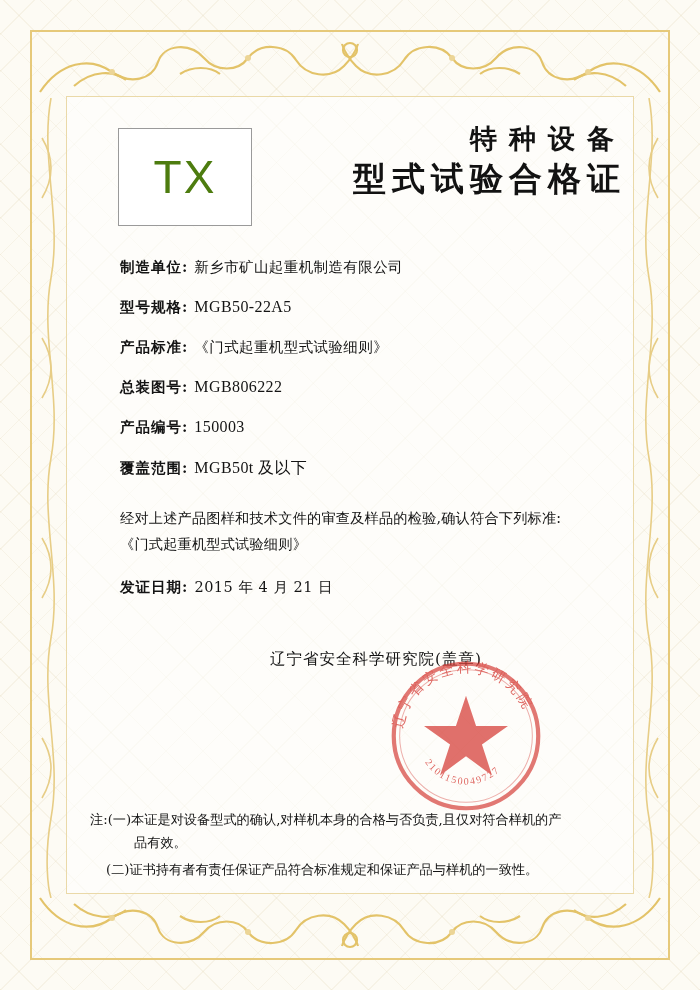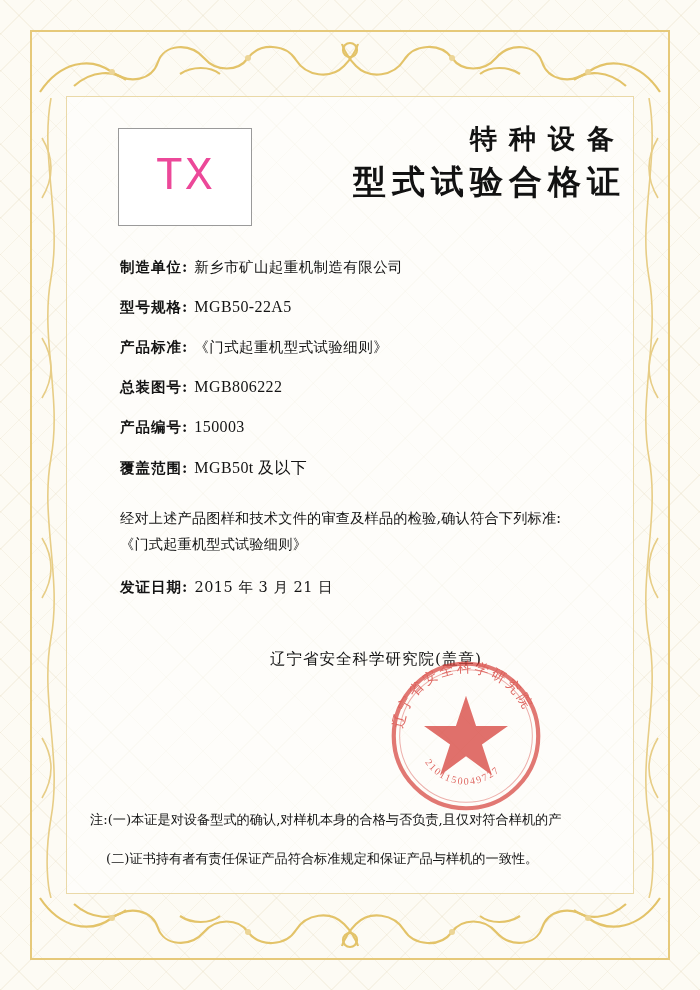--- a/index.html
+++ b/index.html
@@ -68,44 +68,44 @@
     top: 32px;
     width: 132px;
     height: 96px;
     border: 1px solid #9a9a9a;
     background: #fff;
     display: flex;
     align-items: center;
     justify-content: center;
   }
   .tx-box .tx-text {
-    font-family: Liberation Mono, monospace;
+    font-family: Liberation Sans, sans-serif;
     font-size: 46px;
     letter-spacing: 2px;
-    color: #ec4899;
+    color: #4d7c0f;
   }
 
   .title-wrap {
     position: absolute;
     left: 200px;
     top: 26px;
     width: 360px;
     text-align: right;
   }
   .title-1 {
     font-family: "DejaVu Serif", serif;
     font-size: 27px;
     font-weight: bold;
     letter-spacing: 12px;
     color: #121212;
     text-indent: 12px;
     line-height: 1.25;
   }
   .title-2 {
-    font-family: Liberation Serif, serif;
+    font-family: Liberation Mono, monospace;
     font-size: 33px;
     font-weight: bold;
     letter-spacing: 6px;
     color: #121212;
     text-indent: 6px;
     line-height: 1.35;
     margin-top: 4px;
   }
   .cert-no {
     font-family: "Liberation Serif", serif;
@@ -193,21 +193,21 @@
     position: absolute;
     left: 24px;
     top: 712px;
     width: 550px;
     font-family: "DejaVu Serif", serif;
     font-size: 13.2px;
     line-height: 1.75;
     color: #141414;
   }
   .note-line { text-indent: 0; }
-  .note-line.second { margin-top: 16px; padding-left: 16px; }
+  .note-line.second { margin-top: 4px; padding-left: 16px; }
   .note-cont { padding-left: 44px; }
 </style>
 </head>
 <body>
 
 <div class="page">
 
   <div class="frame-outer"></div>
   <div class="frame-inner"></div>
 
@@ -309,21 +309,21 @@
 
       <div class="field-row">
         <span class="field-label">覆盖范围:</span>
         <span class="field-value latin">MGB50t 及以下</span>
       </div>
 
       <div class="statement">经对上述产品图样和技术文件的审查及样品的检验,确认符合下列标准:《门式起重机型式试验细则》</div>
 
       <div class="issue-row">
         <span>发证日期:</span>
-        <span class="issue-date">2015 年 3 月 21 日</span>
+        <span class="issue-date">2015 年 4 月 21 日</span>
       </div>
 
       <div class="issuer">辽宁省安全科学研究院(盖章)</div>
     </div>
 
     <svg class="seal" viewBox="0 0 200 200">
       <defs>
         <path id="sealArcTop" d="M 100,100 m -76,0 a 76,76 0 1,1 152,0" transform="rotate(-8 100 100)"></path>
         <path id="sealArcBottom" d="M 100,100 m -58,0 a 58,58 0 1,0 116,0"></path>
       </defs>
@@ -335,17 +335,18 @@
       </text>
       <text font-family="Liberation Serif, serif" font-size="12" fill="#d4352f" opacity="0.95" letter-spacing="2">
         <textPath href="#sealArcBottom" startOffset="18%">2101150049727</textPath>
       </text>
     </svg>
 
     <div class="notes">
       <div class="note-line">
         <span>注:(一)</span><span>本证是对设备型式的确认,对样机本身的合格与否负责,且仅对符合样机的产</span>
       </div>
+      <div class="note-cont">品有效。</div>
       <div class="note-line second">(二)证书持有者有责任保证产品符合标准规定和保证产品与样机的一致性。</div>
     </div>
 
   </div>
 </div>
 
 </body></html>

